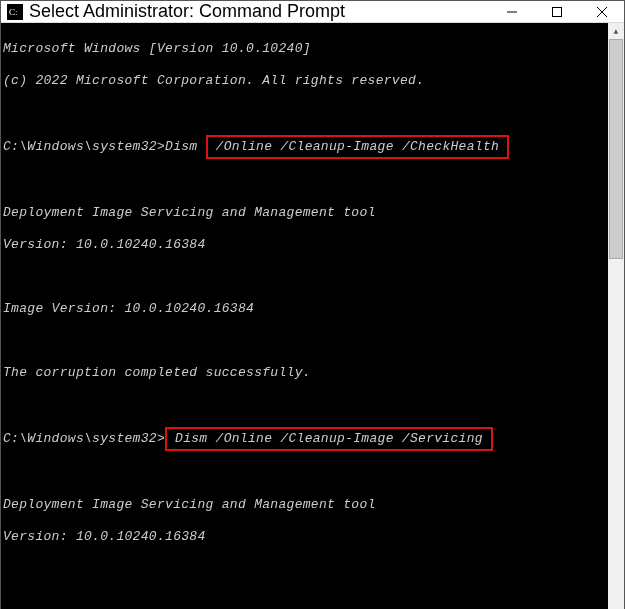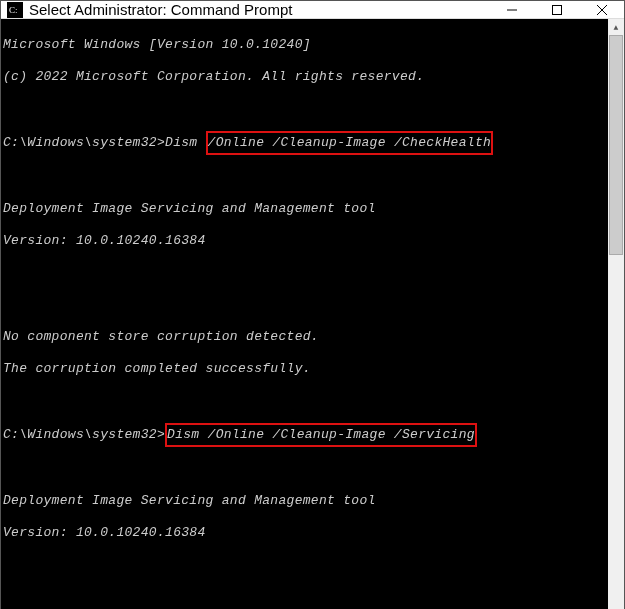--- a/index.html
+++ b/index.html
@@ -28,21 +28,21 @@
     .titlebar-icon {
       width: 16px;
       height: 16px;
       margin-right: 6px;
       display: inline-flex;
       align-items: center;
       justify-content: center;
     }
     .titlebar-title {
       font-family: "Segoe UI", sans-serif;
-      font-size: 15px;
+      font-size: 18px;
       color: #000;
       flex: 1;
     }
     .win-controls {
       display: flex;
       height: 100%;
     }
     .win-btn {
       width: 45px;
       height: 100%;
@@ -93,21 +93,21 @@
       align-items: center;
       justify-content: center;
       font-size: 8px;
       color: #555;
     }
     .scroll-arrow.up { top: 0; }
 
     .line { display: block; min-height: 16px; font-style: italic; }
     .hl {
       border: 2px solid #d11;
-      padding: 2px 0;
+      padding: 2px 8px;
       margin: -2px 0;
       display: inline-block;
     }
   </style>
 </head>
 <body>
 
 <div class="window">
 
   <div class="titlebar">
@@ -141,22 +141,22 @@
   <div class="content-wrap">
     <div class="terminal">
 <span class="line">Microsoft Windows [Version 10.0.10240]</span>
 <span class="line">(c) 2022 Microsoft Corporation. All rights reserved.</span>
 <span class="line"></span>
 <span class="line"><span>C:\Windows\system32&gt;</span><span>Dism </span><span class="hl">/Online /Cleanup-Image /CheckHealth</span></span>
 <span class="line"></span>
 <span class="line">Deployment Image Servicing and Management tool</span>
 <span class="line">Version: 10.0.10240.16384</span>
 <span class="line"></span>
+<span class="line">Image Version: 10.0.10240.16384</span>
 <span class="line"></span>
-<span class="line">No component store corruption detected.</span>
 <span class="line">The corruption completed successfully.</span>
 <span class="line"></span>
 <span class="line"><span>C:\Windows\system32&gt;</span><span class="hl">Dism /Online /Cleanup-Image /Servicing</span></span>
 <span class="line"></span>
 <span class="line">Deployment Image Servicing and Management tool</span>
 <span class="line">Version: 10.0.10240.16384</span>
 <span class="line"></span>
 
 
 

